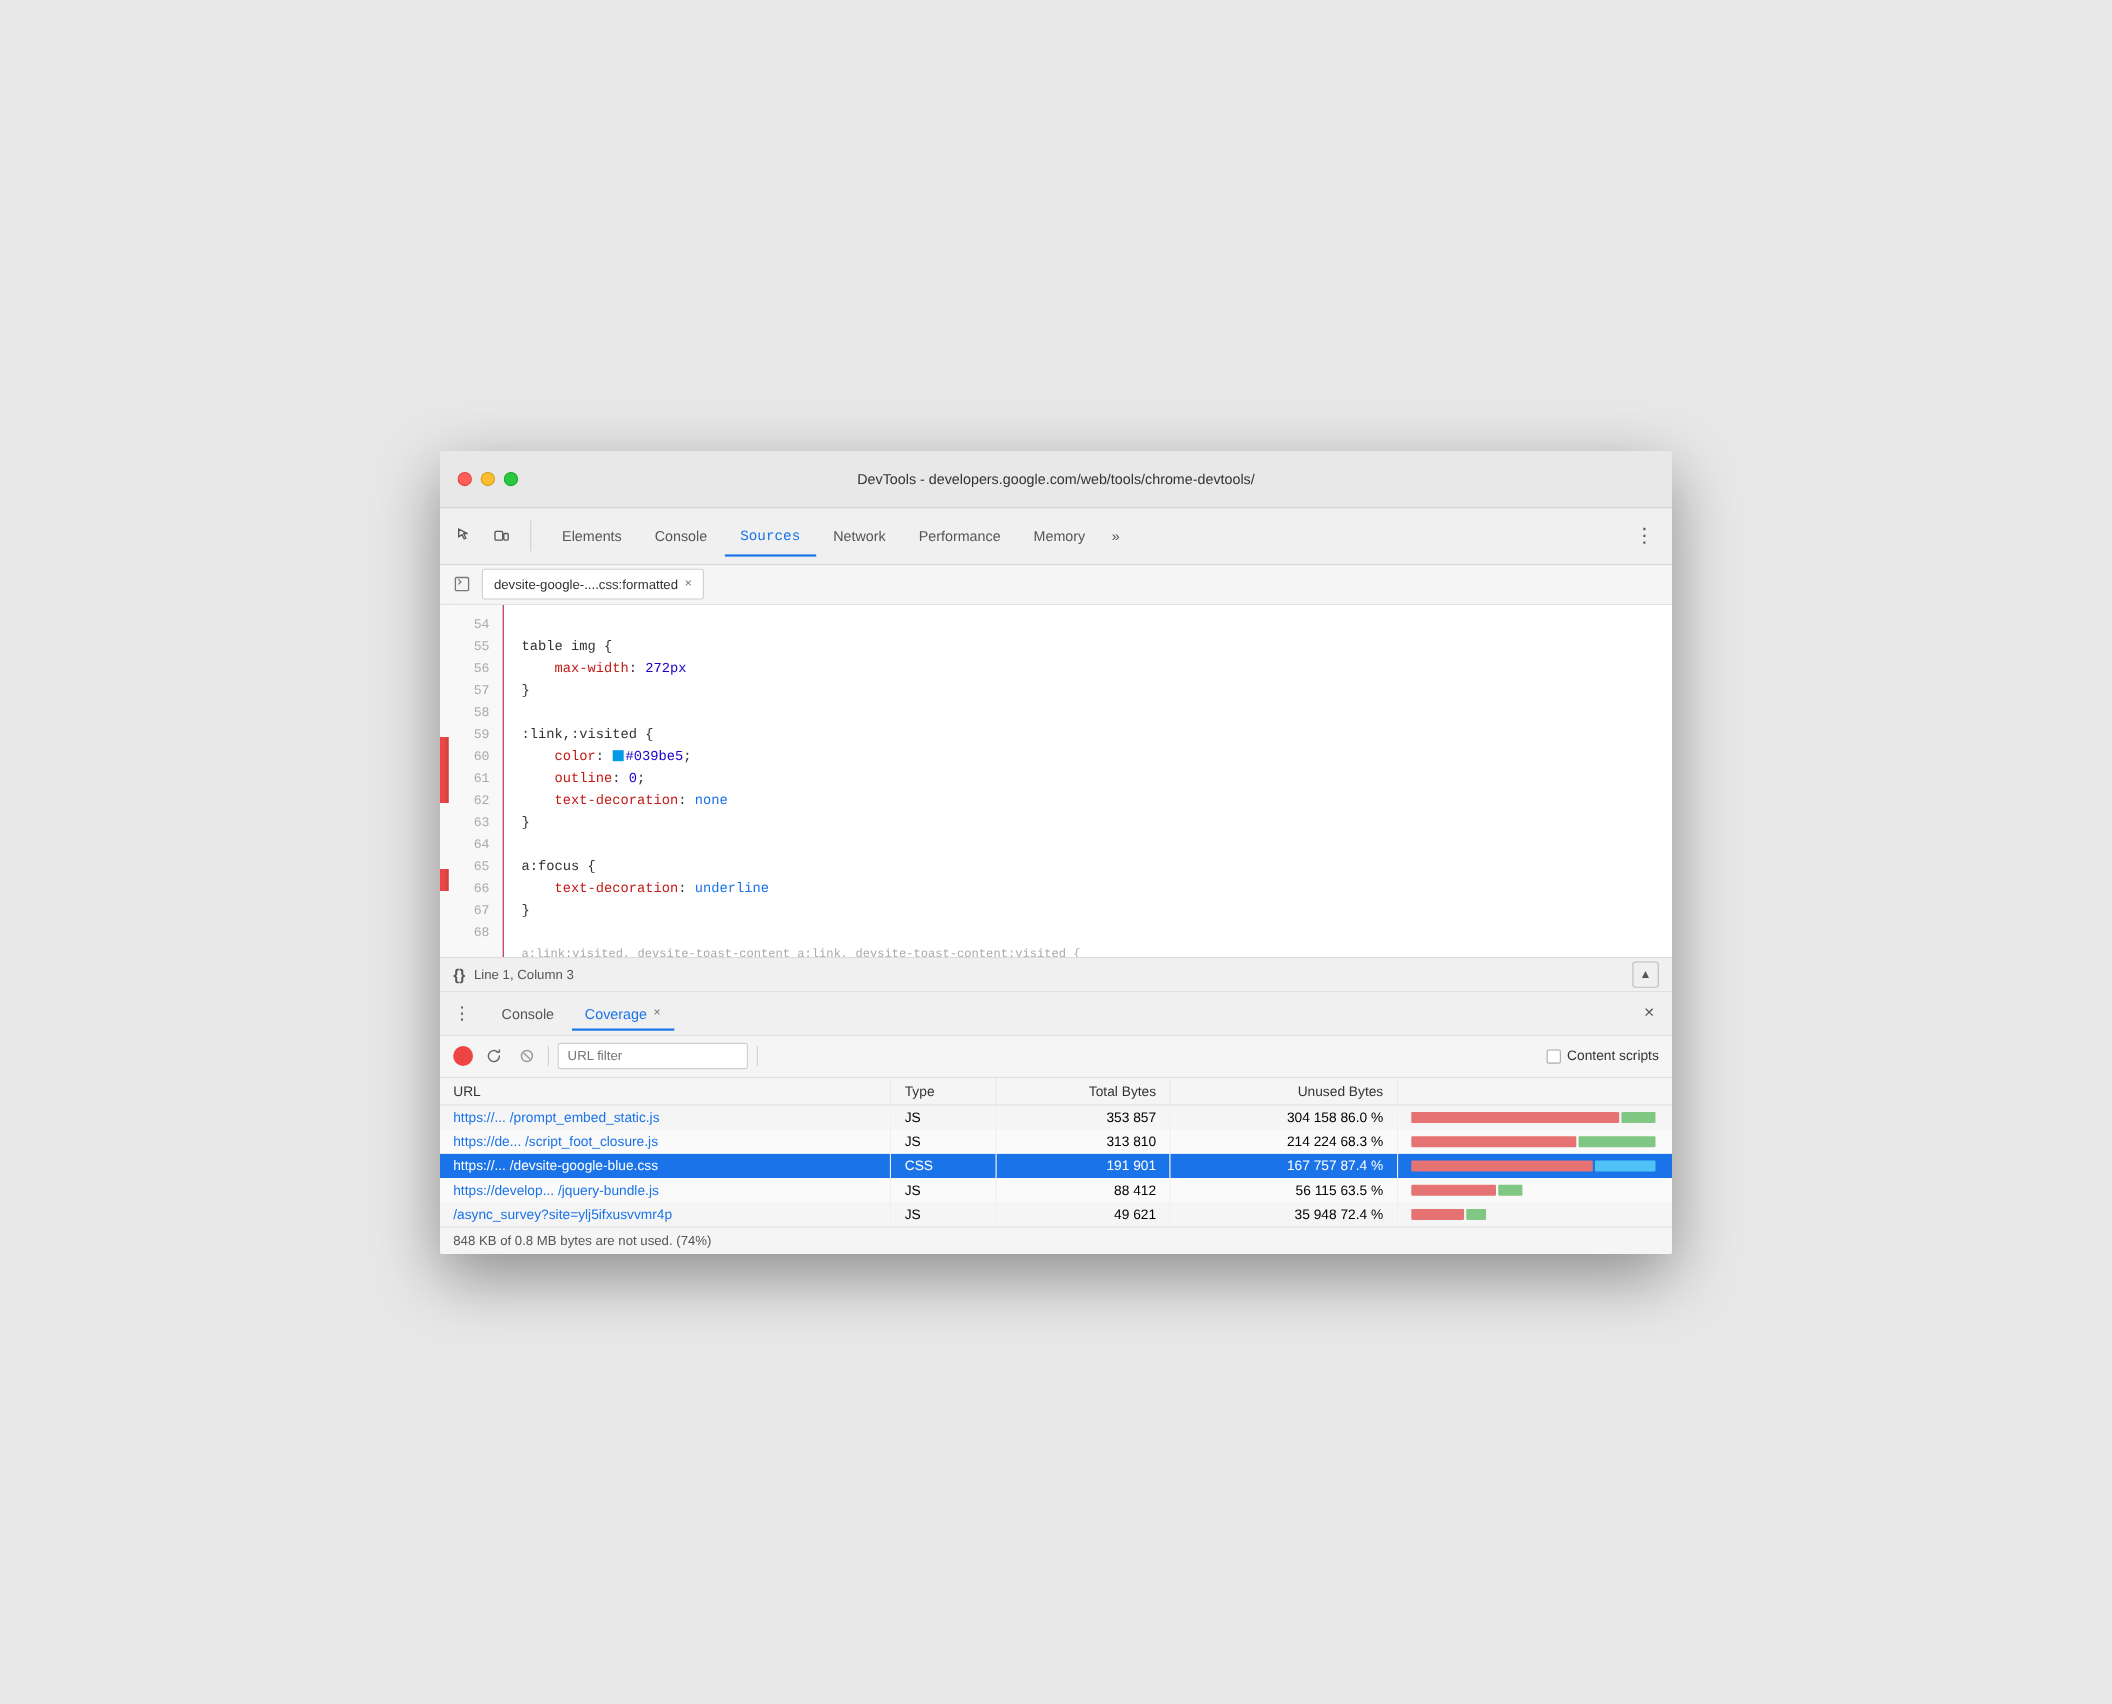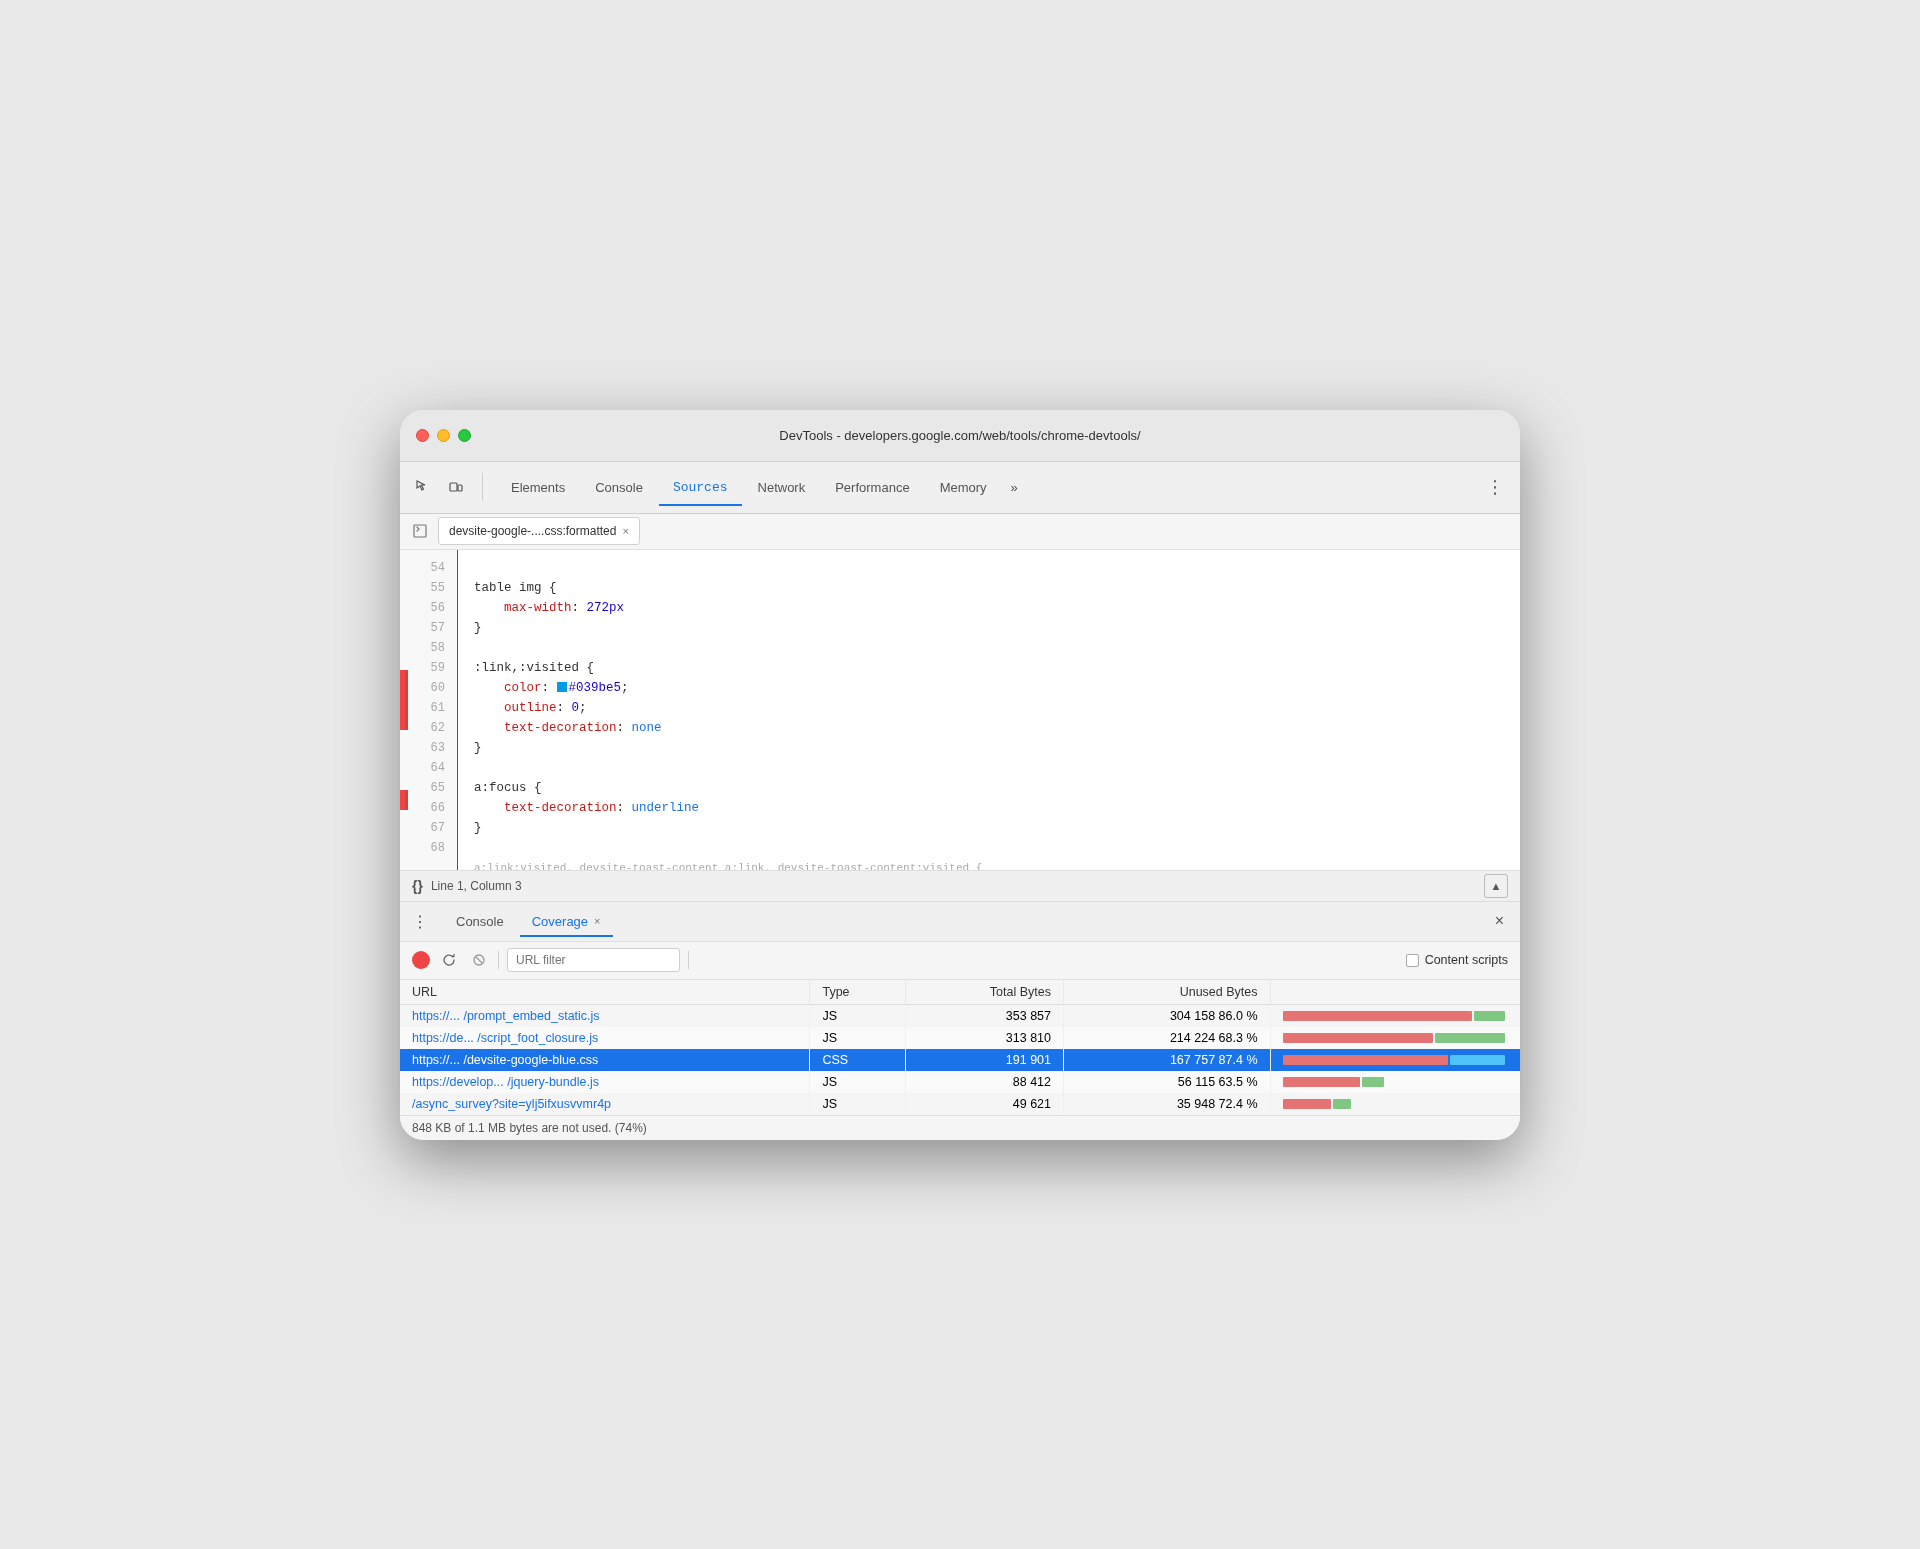--- a/index.html
+++ b/index.html
@@ -9,21 +9,21 @@
       display: flex;
       justify-content: center;
       align-items: center;
       min-height: 100vh;
       font-family: -apple-system, BlinkMacSystemFont, 'Helvetica Neue', Arial, sans-serif;
     }
 
     .window {
       width: 1120px;
       background: #f5f5f5;
-      border-radius: 24px;
+      border-radius: 2px;
       box-shadow: 0 20px 60px rgba(0,0,0,0.4);
       overflow: hidden;
     }
 
     
     .titlebar {
       background: #e8e8e8;
       height: 52px;
       display: flex;
       align-items: center;
@@ -695,15 +695,15 @@
         <div class="bar-container">
           <div class="bar-unused" style="width:48px"></div>
           <div class="bar-used" style="width:18px"></div>
         </div>
       </td>
     </tr>
         </tbody>
     </table>
   </div>
 
-  <div class="coverage-footer">848 KB of 1.1 MB bytes are not used. (74%)</div>
+  <div class="coverage-footer">848 KB of 0.8 MB bytes are not used. (74%)</div>
 
 </div>
 
 </body></html>

